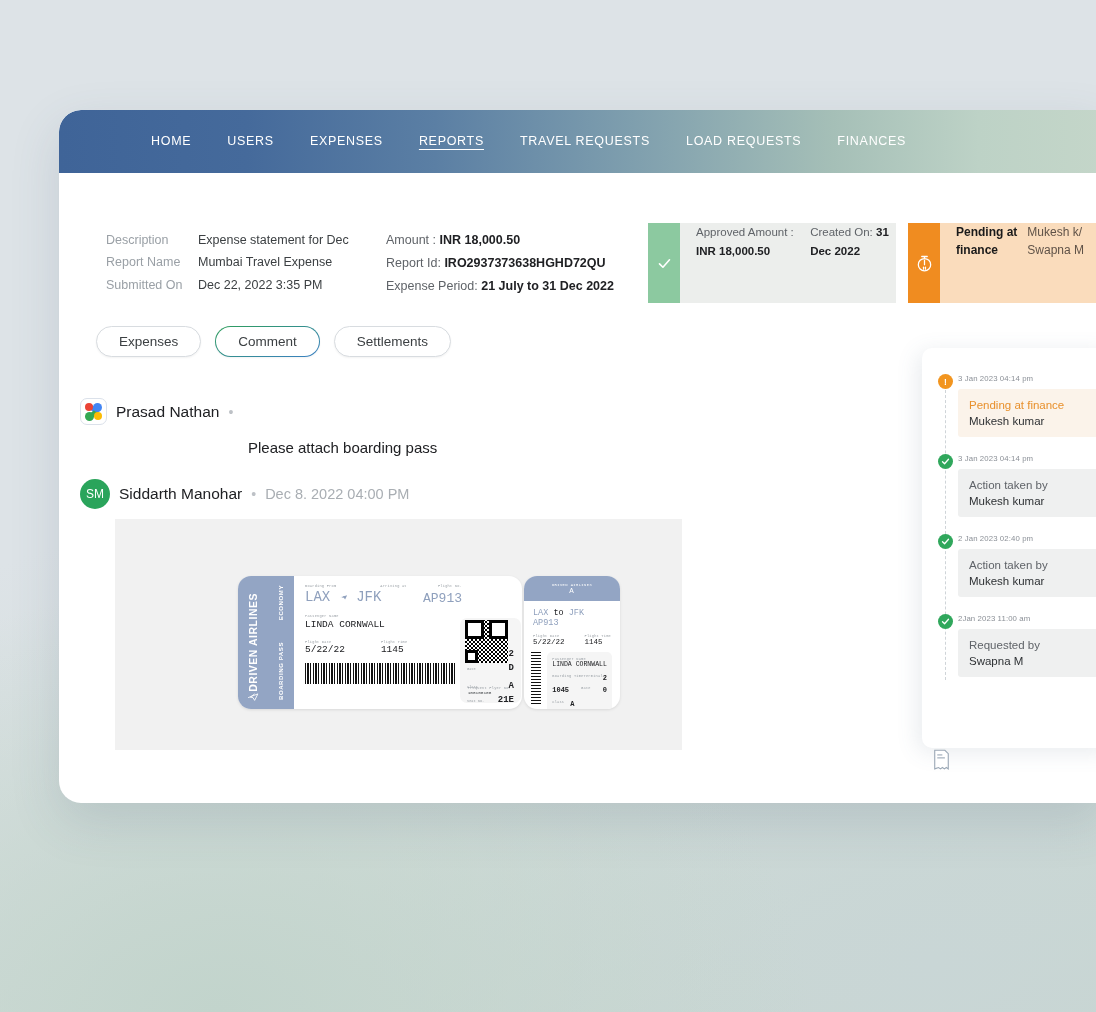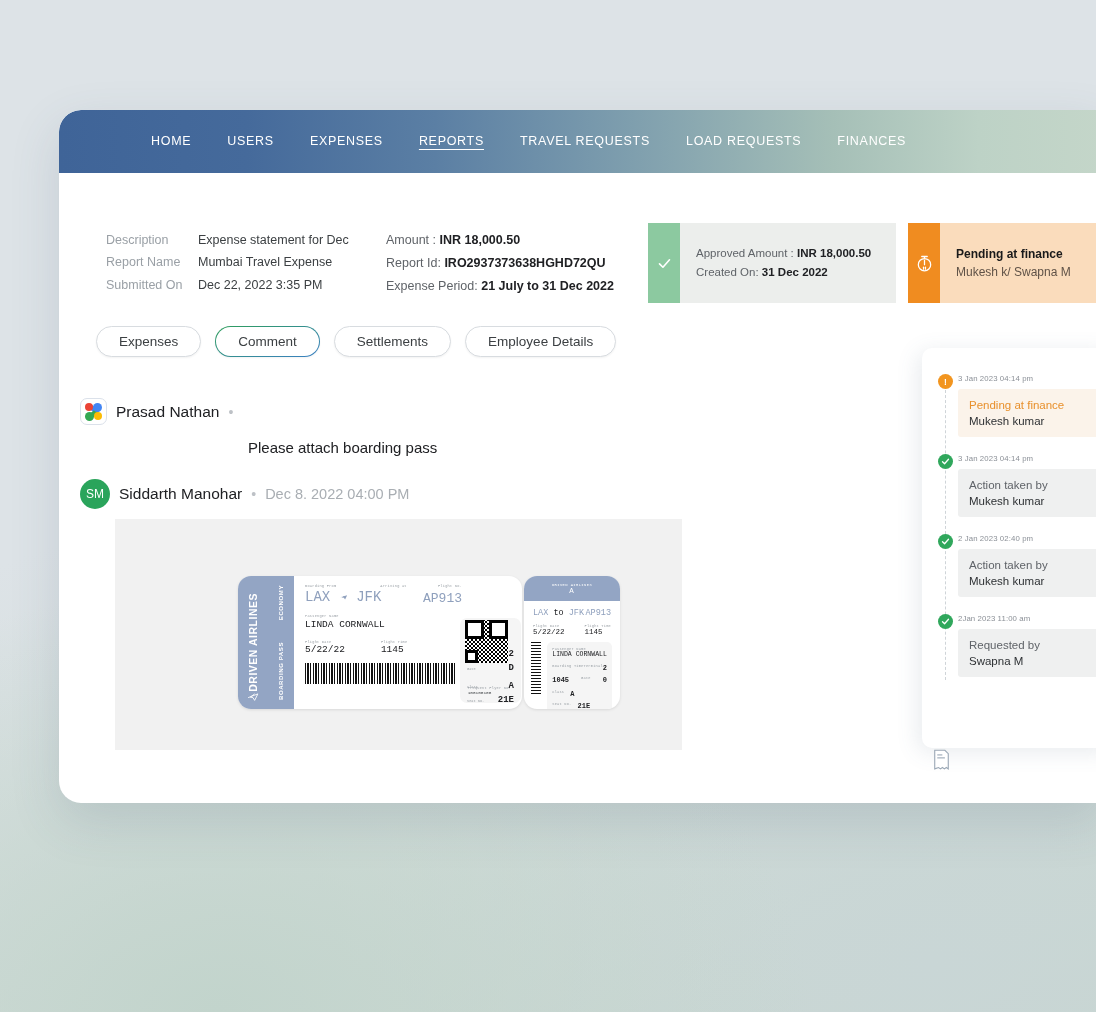--- a/index.html
+++ b/index.html
@@ -70,21 +70,21 @@
     display: flex; overflow: hidden;
   }
   .status-approved { left: 648px; width: 248px; }
   .status-pending  { left: 908px; width: 196px; }
   .status-strip {
     width: 32px; flex: 0 0 32px;
     display: flex; align-items: center; justify-content: center;
   }
   .strip-green  { background: #8cc9a0; }
   .strip-orange { background: #f08c20; }
-  .status-body { flex: 1; display: flex; flex-direction: column; justify-content: center; padding-left: 16px; }
+  .status-body { flex: 1; display: flex; flex-direction: row; justify-content: center; padding-left: 16px; }
   .body-green  { background: #eceeec; }
   .body-orange { background: #fadcbc; }
   .status-line { font-size: 11.5px; color: #5f6368; line-height: 19px; }
   .status-line b { color: #202124; font-weight: bold; }
   .status-title { font-size: 12px; font-weight: bold; color: #1a1a1a; line-height: 18px; }
   .status-sub   { font-size: 12px; color: #5f5247; line-height: 18px; }
 
   
   .tabs { position: absolute; left: 96px; top: 326px; display: flex; gap: 14px; }
   .tab {
@@ -227,21 +227,21 @@
     box-shadow: 0 1px 3px rgba(0,0,0,.10);
   }
   .stub-head {
     height: 25px; background: #93a5c4; color: #fff;
     display: flex; flex-direction: column; align-items: center; justify-content: center;
   }
   .stub-head .a { font-size: 3.8px; letter-spacing: .4px; font-family:"Liberation Mono", monospace; }
   .stub-head .b { font-size: 7.5px; letter-spacing: 1px; font-family:"Liberation Mono", monospace; }
   .stub-route {
     display: flex; justify-content: space-between; padding: 7px 9px 0 9px;
-    font-size: 8.5px; color: #8fa0bd; font-family:"Liberation Mono", monospace;
+    font-size: 8.5px; color: #8fa0bd; font-family:"Liberation Mono", monospace;flex-direction:column;
   }
   .stub-route .to { color: #202124; }
   .stub-fd { display: flex; justify-content: space-between; padding: 6px 9px 0 9px; }
   .stub-fd .v { font-size: 7.5px; color: #202124; font-family:"Liberation Mono", monospace; }
   .stub-bot { display: flex; padding: 6px 8px 0 7px; gap: 6px; }
   .stub-barcode {
     width: 15px; height: 52px;
     background: repeating-linear-gradient(0deg,
       #111 0 1.4px,#fff 1.4px 2.6px,#111 2.6px 4.2px,#fff 4.2px 6px);
   }
@@ -366,21 +366,20 @@
   <div class="status-body body-orange">
     <div class="status-title">Pending at finance</div>
     <div class="status-sub">Mukesh k/ Swapna M</div>
   </div>
 </div>
 
 <div class="tabs">
   <div class="tab">Expenses</div>
   <div class="tab active">Comment</div>
   <div class="tab">Settlements</div>
-  <div class="tab">Employee Details</div>
 </div>
 
 <div class="comment-block">
   <div class="cmt-head">
     <div class="avatar-logo">
       <span class="bar-blue"></span>
         <span class="bar-green"></span>
       <i class="dot-red"></i>
         <i class="dot-blue"></i>
         <i class="dot-green"></i>

